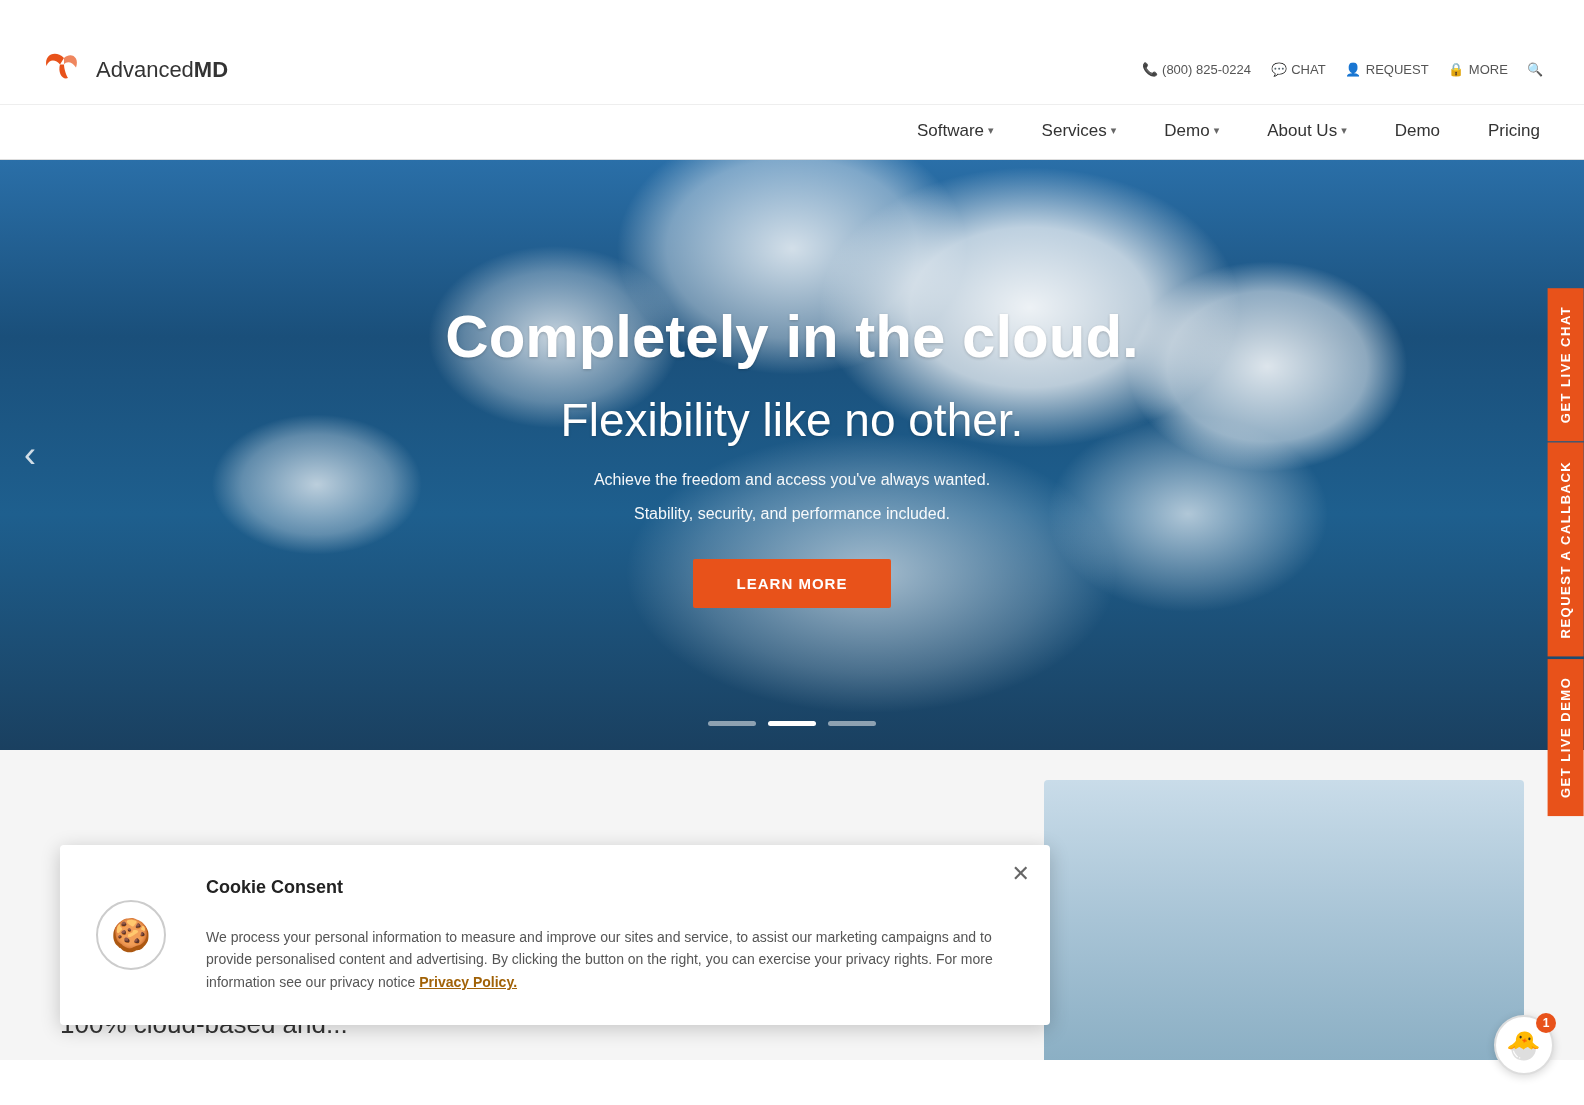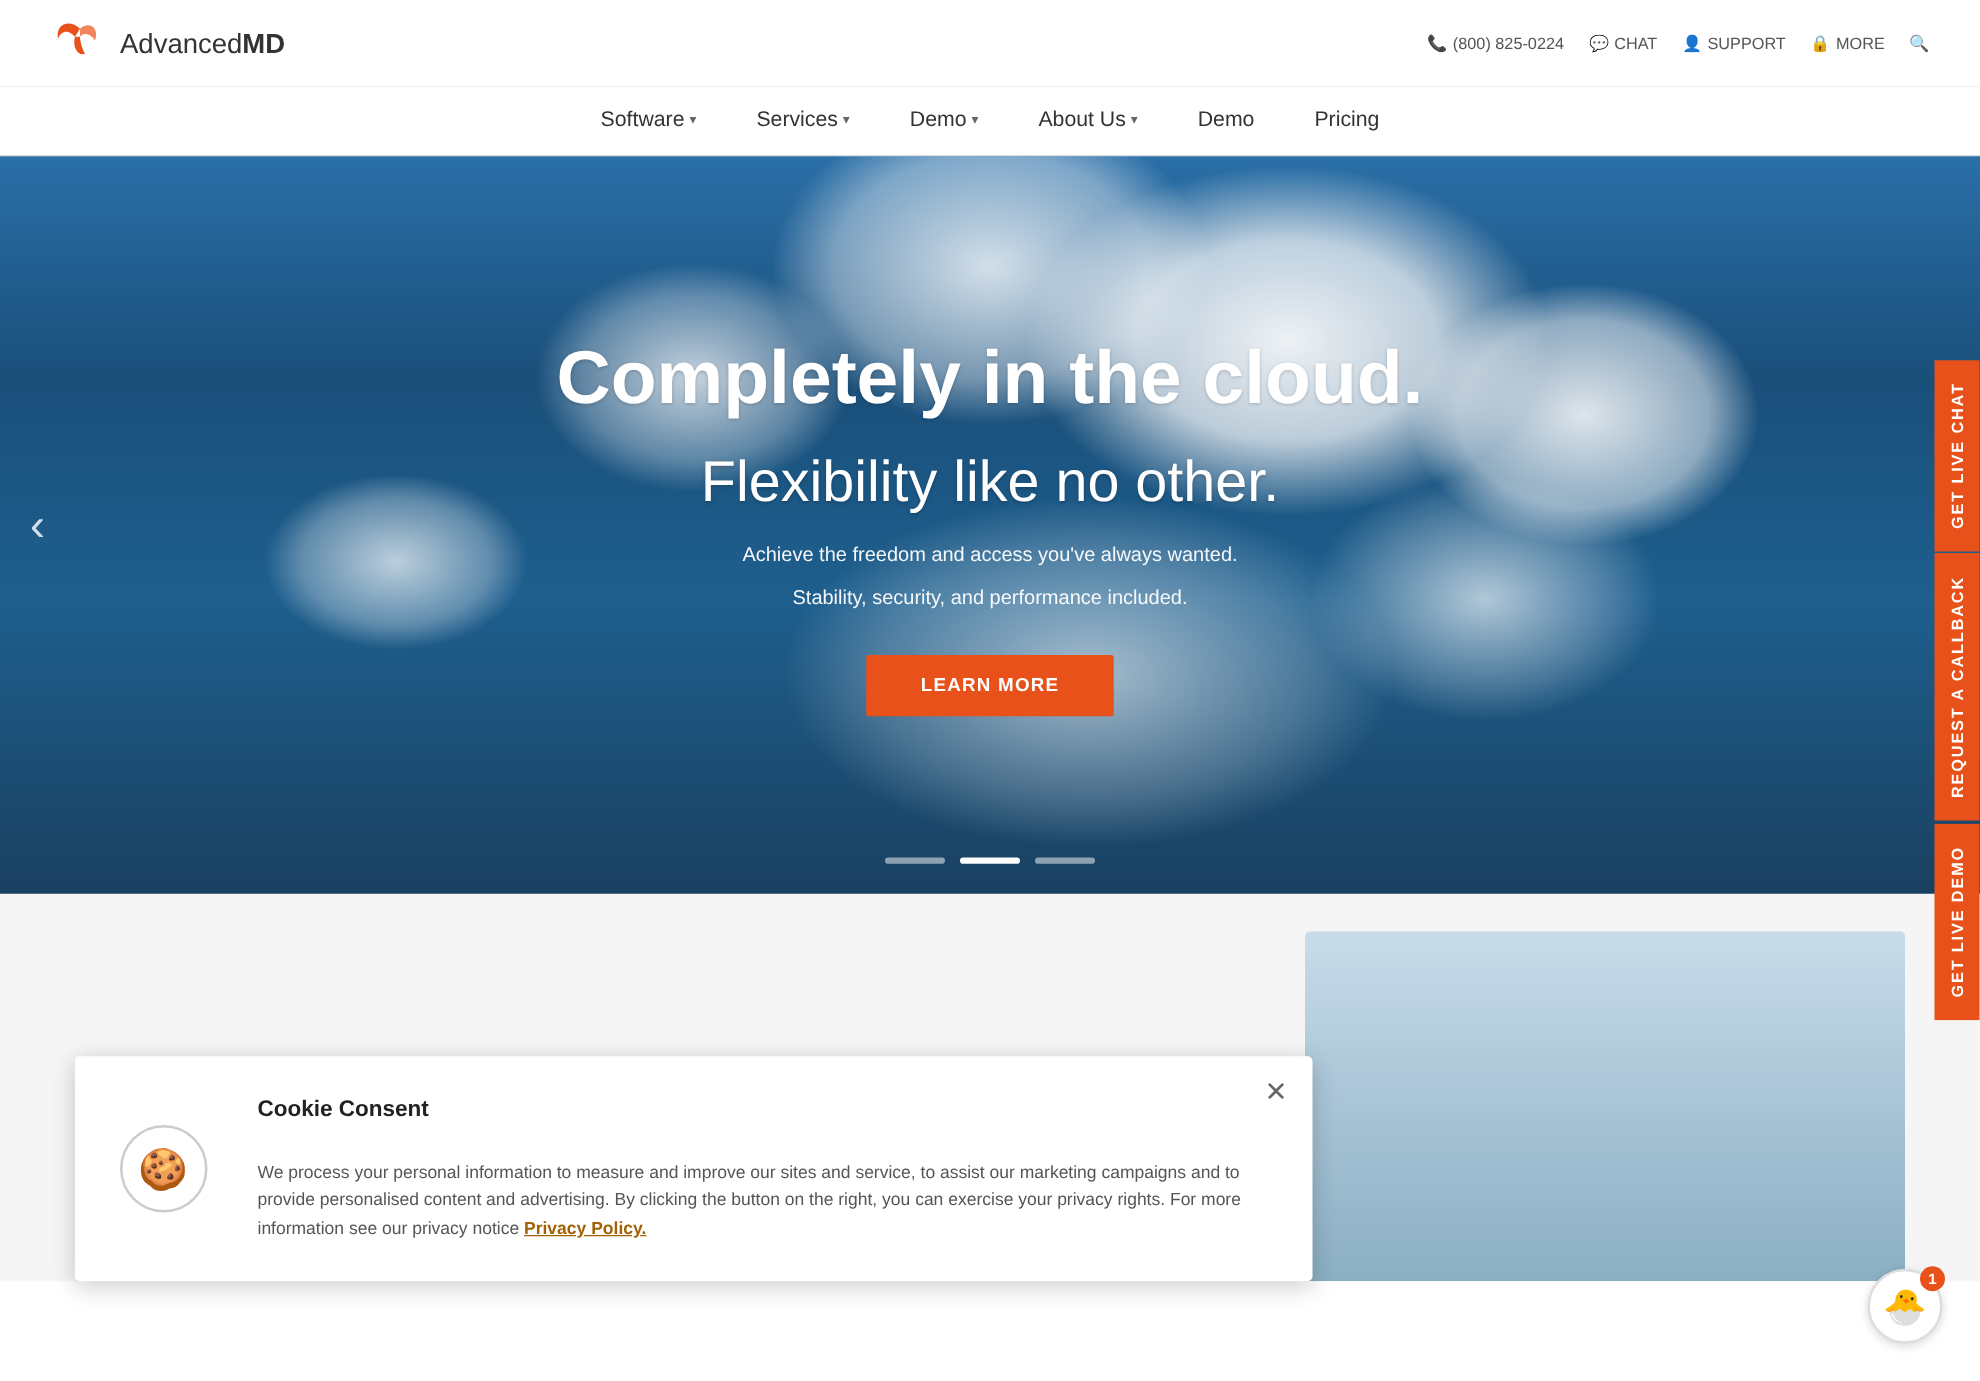--- a/index.html
+++ b/index.html
@@ -7,20 +7,21 @@
 
     
     .top-bar {
       background: #fff;
       border-bottom: 1px solid #eee;
       display: flex;
       align-items: center;
       justify-content: space-between;
       padding: 8px 40px;
       height: 70px;
+      margin-top: 35px;
     }
     .logo-area {
       display: flex;
       align-items: center;
       gap: 8px;
     }
     .logo-icon {
       width: 48px;
       height: 48px;
     }
@@ -46,21 +47,21 @@
       align-items: center;
       gap: 4px;
     }
 
     
     .nav-bar {
       background: #fff;
       border-bottom: 1px solid #ddd;
       display: flex;
       align-items: center;
-      justify-content: center;
+      justify-content: flex-end;
       gap: 40px;
       padding: 0 40px;
       height: 55px;
     }
     .nav-item {
       font-size: 17px;
       color: #333;
       text-decoration: none;
       display: flex;
       align-items: center;
@@ -371,21 +372,21 @@
     <a href="#">
       <span>📞</span>
       <span>(800) 825-0224</span>
     </a>
     <a href="#">
       <span>💬</span>
       <span>CHAT</span>
     </a>
     <a href="#">
       <span>👤</span>
-      <span>SUPPORT</span>
+      <span>REQUEST</span>
     </a>
     <a href="#">
       <span>🔒</span>
       <span>MORE</span>
     </a>
     <a href="#">
       <span>🔍</span>
     </a>
   </div>
 </div>

